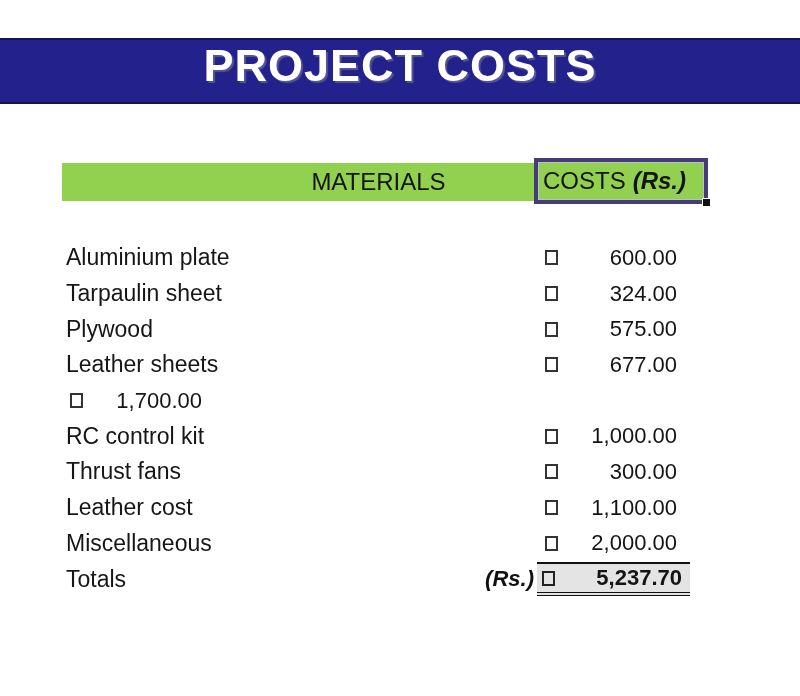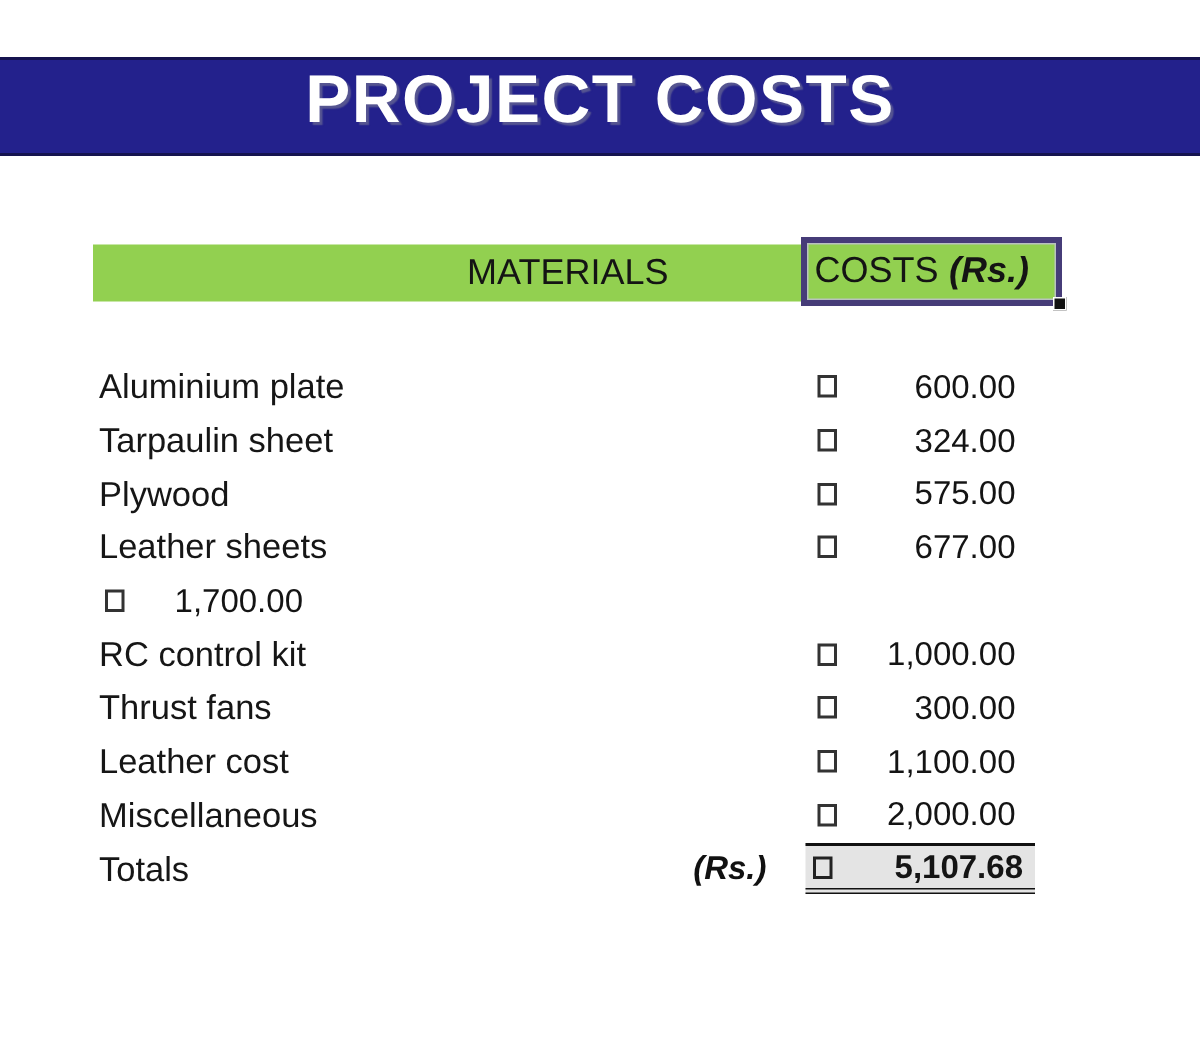--- a/index.html
+++ b/index.html
@@ -76,21 +76,20 @@
   
   .rows {
     position: absolute;
     left: 62px; top: 240px;
     width: 628px;
   }
   .row {
     height: 35.7px;
     display: flex;
     align-items: center;
-    gap: 23px;
   }
   .row .name {
     font-size: 23px;
     color: #161616;
     padding-left: 4px;
     flex: 1;
   }
   .row .unit-label {
     font-size: 22px;
     font-weight: bold;
@@ -211,18 +210,18 @@
         <div class="value-cell">
           <span class="cur-box"></span>
           <span class="amount">2,000.00</span>
         </div>
       </div>
       <div class="row totals">
         <span class="name">Totals</span>
         <span class="unit-label">(Rs.)</span>
         <div class="value-cell total">
           <span class="cur-box"></span>
-          <span class="amount">5,107.68</span>
+          <span class="amount">5,237.70</span>
         </div>
       </div>
     </div>
 
 </div>
 
 </body></html>

